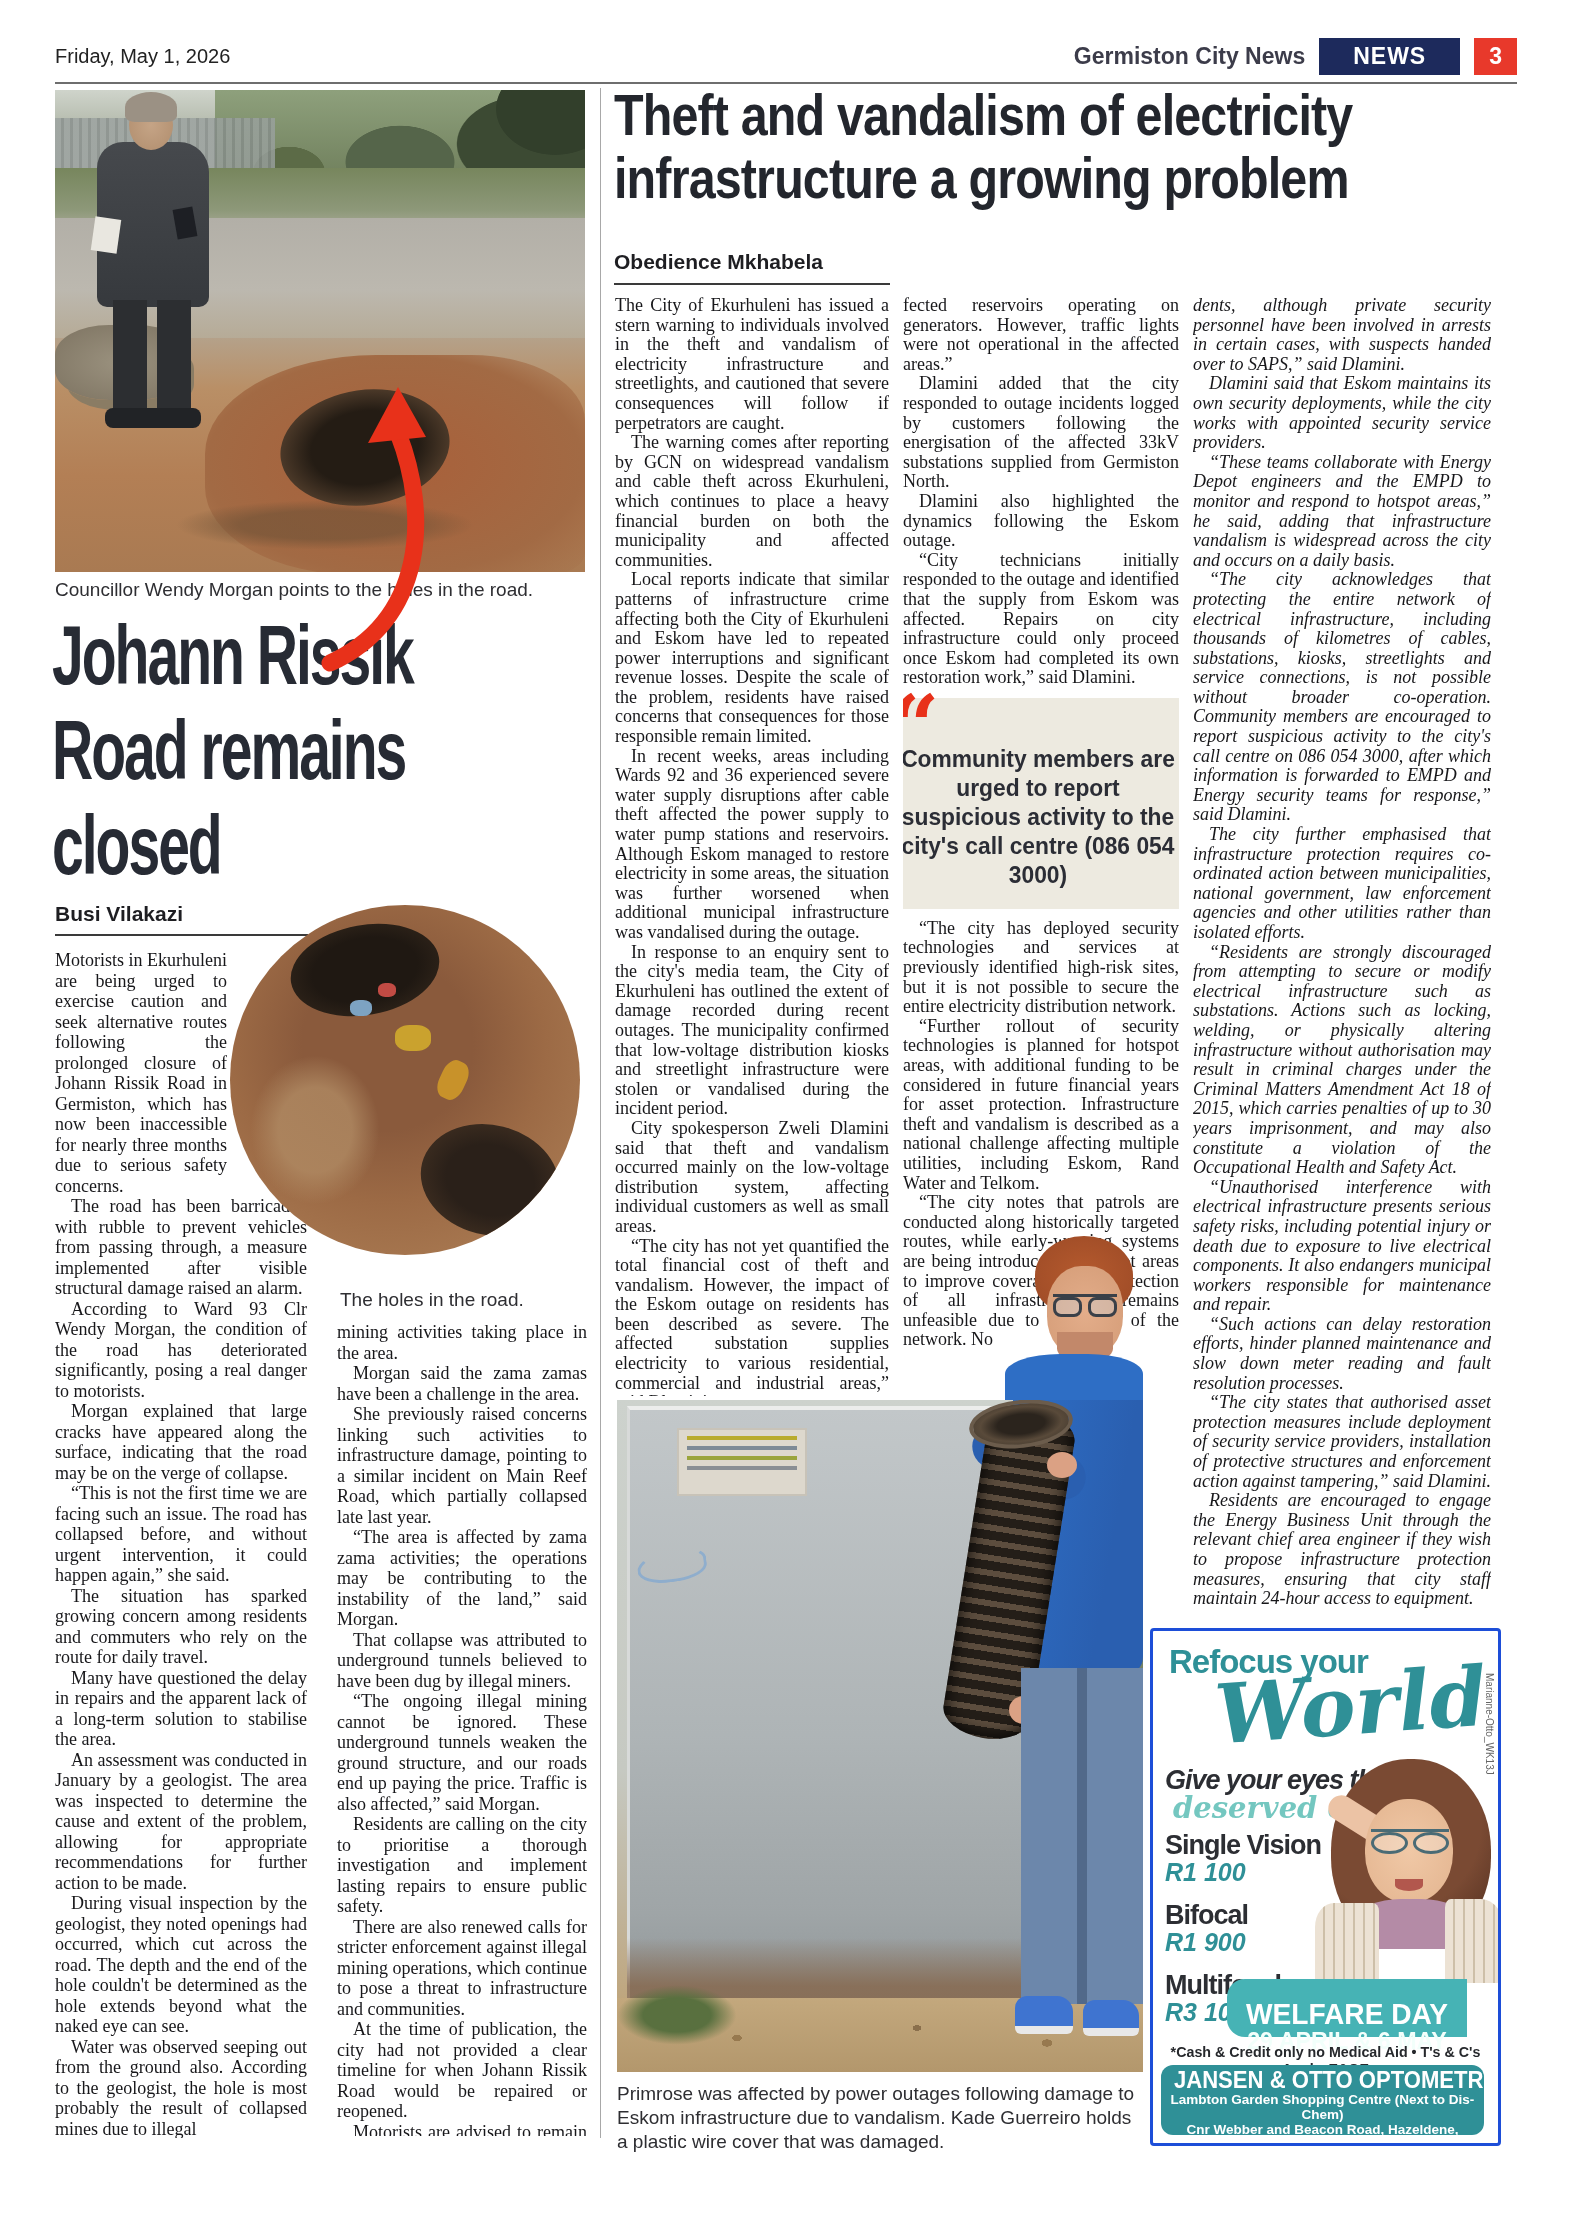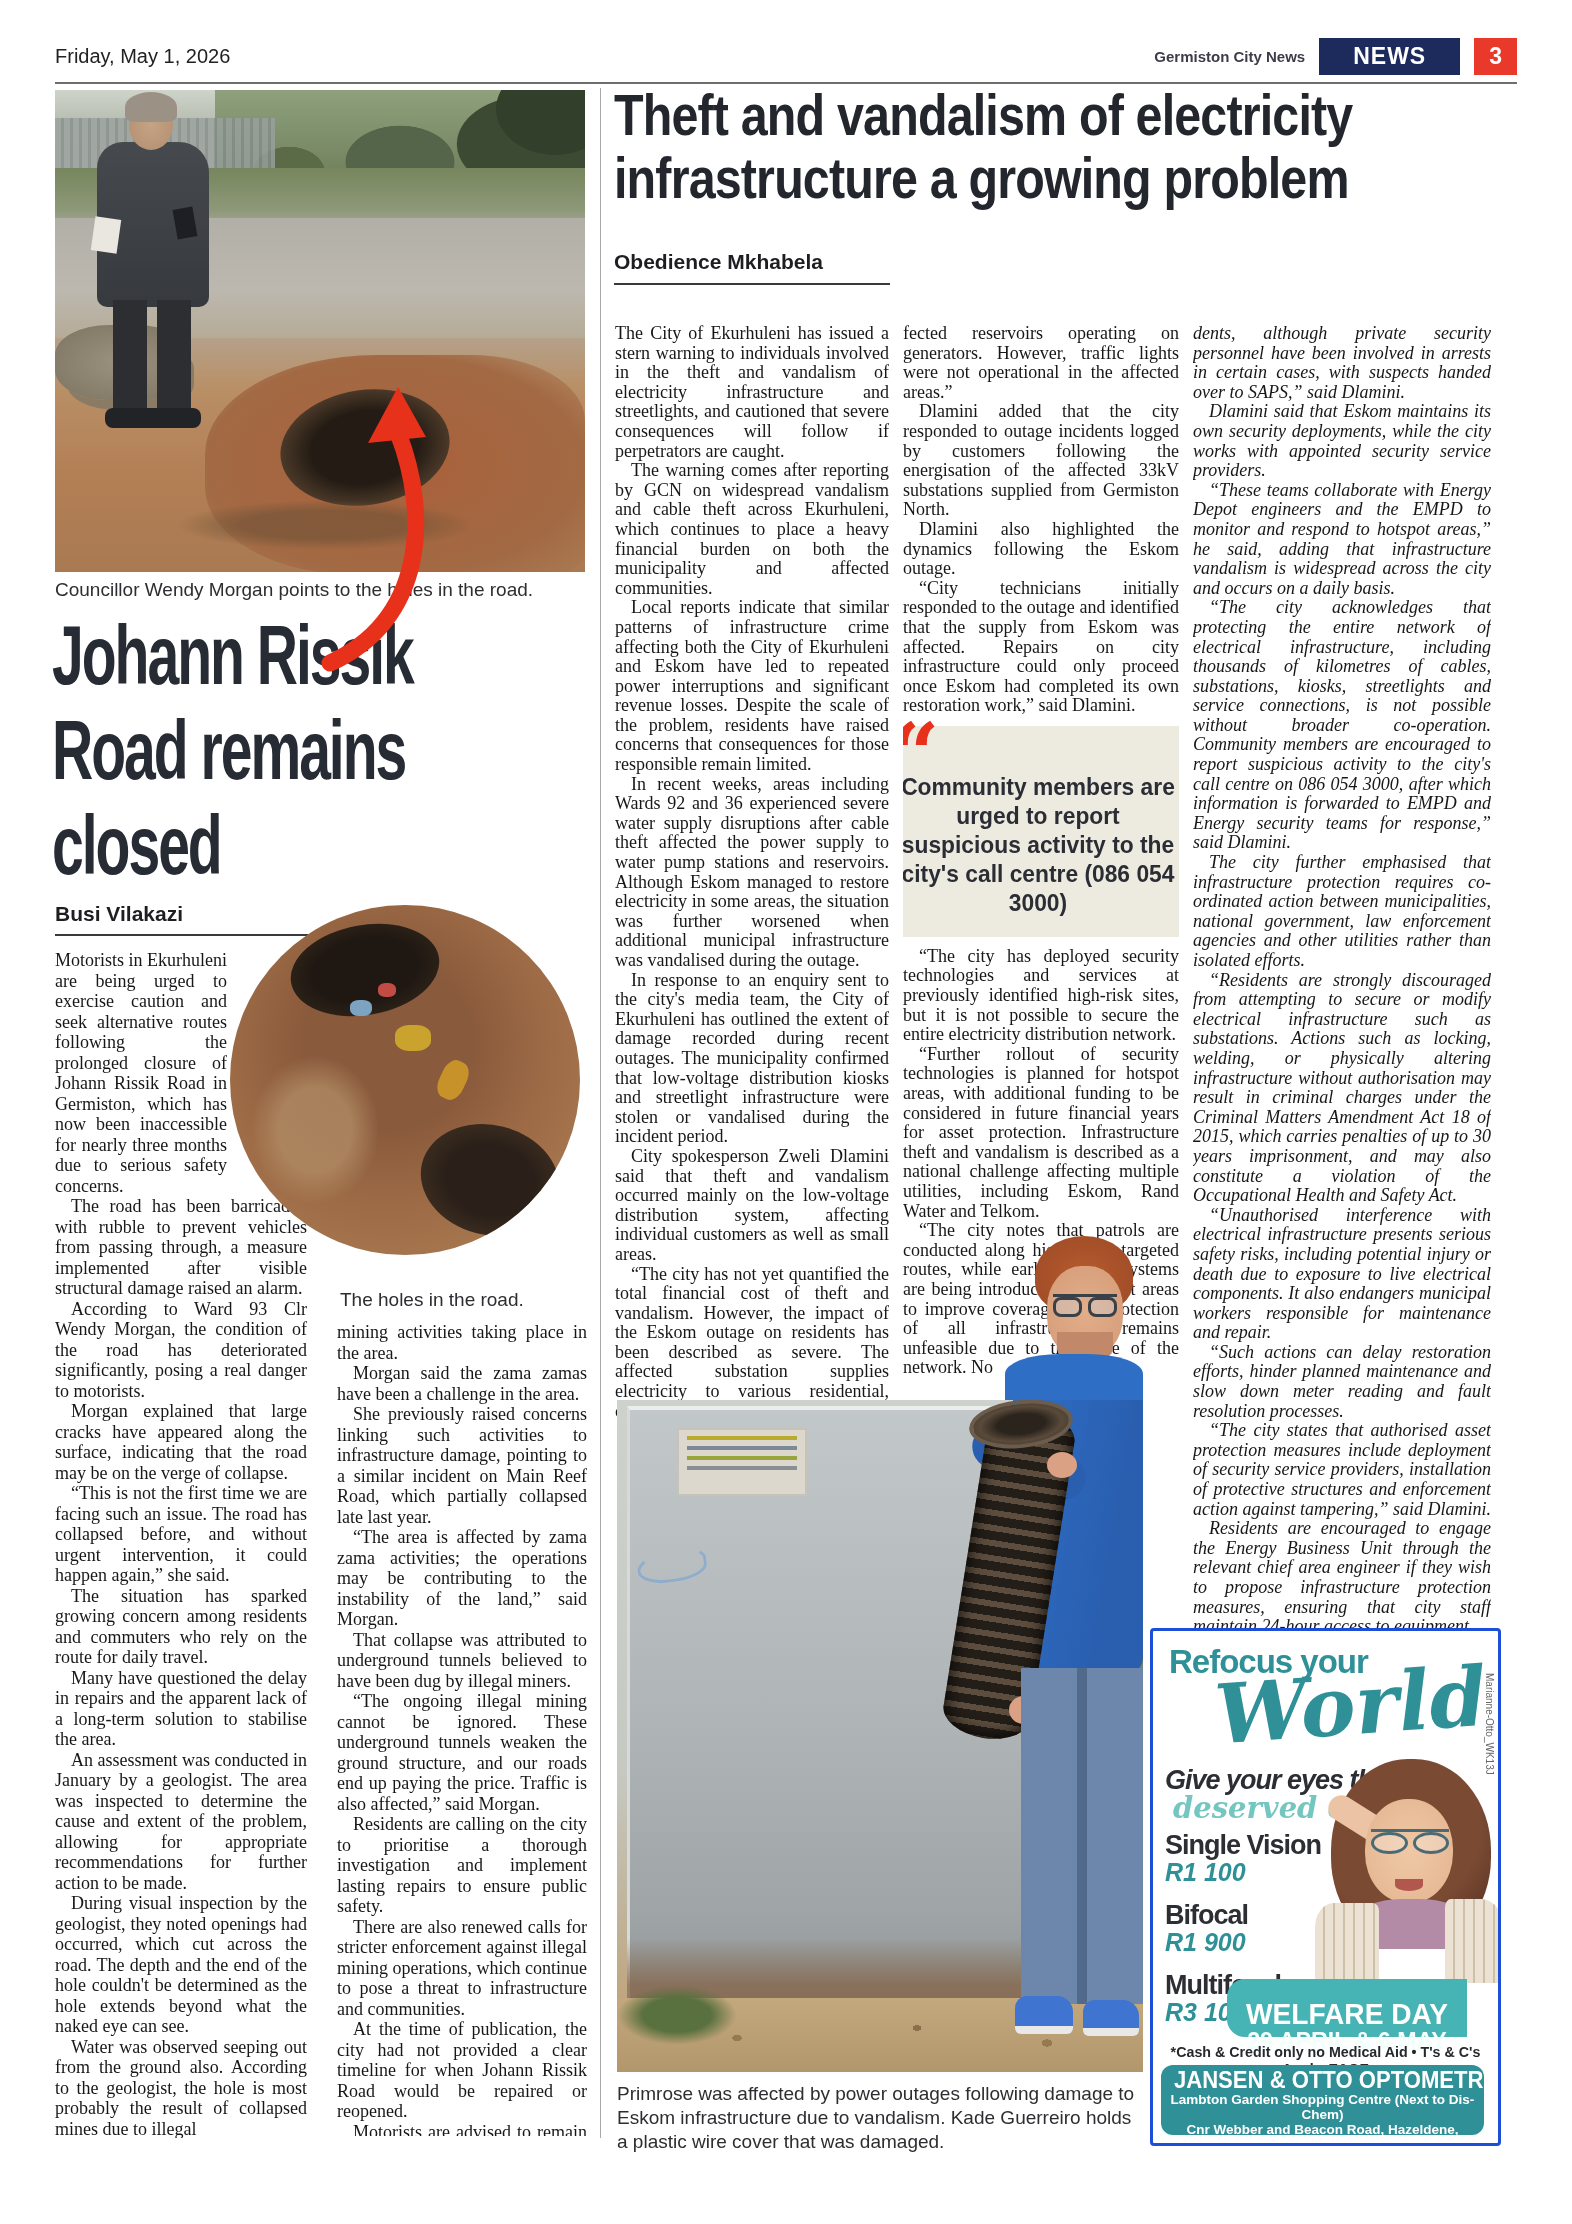--- a/index.html
+++ b/index.html
@@ -5,38 +5,38 @@
   html,body{margin:0;padding:0;background:#ffffff;}
   body{width:1572px;height:2224px;position:relative;overflow:hidden;
        font-family:"Liberation Serif",serif;color:#141414;}
   .abs{position:absolute;}
   
   .hdr{position:absolute;left:55px;right:55px;top:38px;display:flex;
        justify-content:space-between;align-items:center;
        font-family:"Liberation Sans",sans-serif;}
   .hdr-date{font-size:20px;color:#222;}
   .hdr-right{display:flex;align-items:center;gap:14px;}
-  .hdr-pub{font-size:15px;font-weight:bold;color:#3c3c4a;}
+  .hdr-pub{font-size:23px;font-weight:bold;color:#3c3c4a;}
   .hdr-news{background:#1d2a5c;color:#fff;font-weight:bold;font-size:23px;
             letter-spacing:1px;padding:5px 34px;}
   .hdr-num{background:#e8392b;color:#fff;font-weight:bold;font-size:23px;
            padding:5px 15px;}
   .hdr-rule{position:absolute;left:55px;top:82px;width:1462px;height:2px;background:#6e6e6e;}
   .vdivider{position:absolute;left:600px;top:88px;width:1px;height:2050px;background:#a8a8a8;}
 
   
   .caption{font-family:"Liberation Sans",sans-serif;font-size:19px;line-height:24px;color:#2e2e32;}
   .byline{font-family:"Liberation Sans",sans-serif;font-size:21px;font-weight:bold;color:#1e1e22;}
   .byline-rule{height:2px;background:#3a3a3a;}
   .bodycol{position:absolute;text-align:justify;font-size:18px;line-height:20.5px;
            color:#17171a;overflow:hidden;}
   .bodycol p{margin:0;text-indent:16px;}
   .bodycol p.noind{text-indent:0;}
   .bodycol p.narrow{width:172px;}
-  .rcol{line-height:19.6px;margin-top:28px;}
+  .rcol{line-height:19.6px;}
 
   
   .lhead{position:absolute;left:52px;top:608px;width:540px;color:#272b34;
          font-family:"Liberation Sans",sans-serif;font-weight:bold;}
   .lhead .hl{font-size:84px;letter-spacing:-3px;line-height:95px;white-space:nowrap;
              transform:scaleX(0.68);transform-origin:0 50%;}
 
   
   .rhead{position:absolute;left:614px;top:84px;width:910px;color:#23262d;
          font-family:"Liberation Sans",sans-serif;font-weight:bold;}

